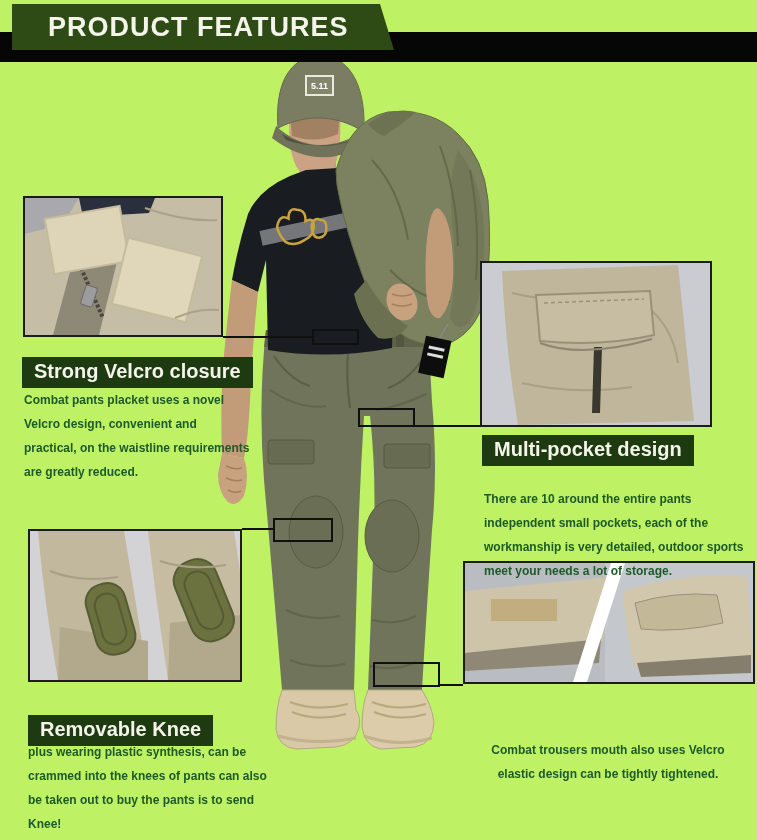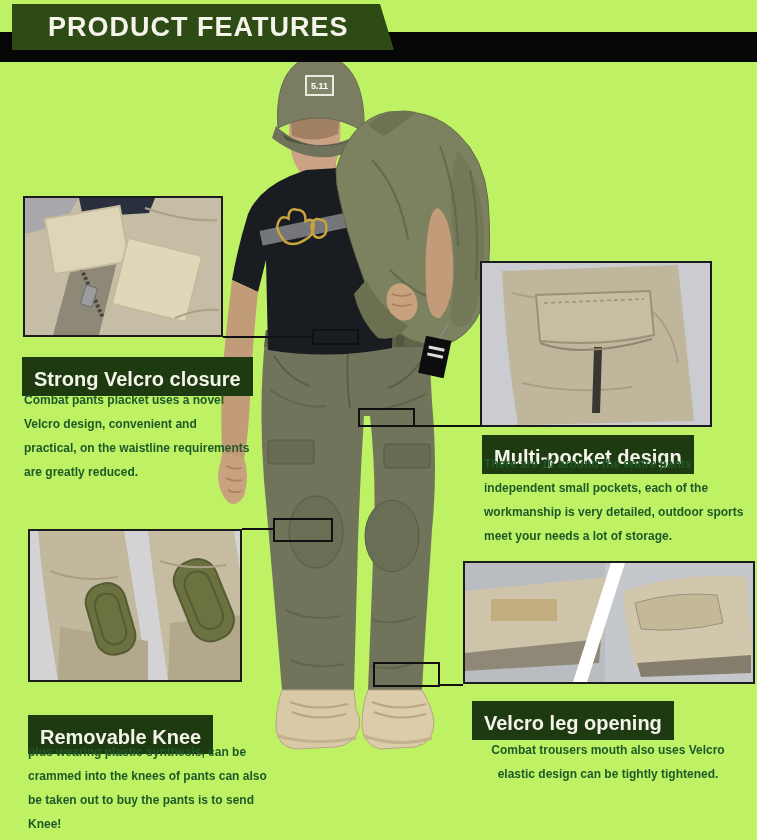--- a/index.html
+++ b/index.html
@@ -13,21 +13,21 @@
     position:absolute;left:12px;top:4px;width:382px;height:46px;background:#2e4b16;z-index:2;
     clip-path:polygon(0 0, calc(100% - 14px) 0, 100% 100%, 0 100%);
   }
   .green-banner .title{
     display:block;padding-left:36px;line-height:47px;font-size:27px;font-weight:700;
     color:#f4f4ea;letter-spacing:1px;white-space:nowrap;
   }
   
   .label-box{
     position:absolute;z-index:4;background:#1e3a10;color:#f4f4ea;
-    font-size:20px;font-weight:700;padding:11px 12px 5px 12px;white-space:nowrap;
+    font-size:20px;font-weight:700;padding:3px 12px 5px 12px;white-space:nowrap;
   }
   .feature-body{
     position:absolute;z-index:4;color:#1d5a28;font-size:12px;font-weight:700;line-height:24px;
   }
   
   .photo{position:absolute;border:2px solid #1c1c1c;z-index:2;background:#cdced2;box-sizing:border-box;}
   .photo svg{display:block;}
   
   .callout{position:absolute;border:2px solid #101010;background:transparent;z-index:3;box-sizing:border-box;}
   .leader{position:absolute;height:2px;background:#101010;z-index:3;}
@@ -195,25 +195,22 @@
   <div class="leader" style="left:440px;top:684px;width:23px;"></div>
 
   <div class="label-box" style="left:22px;top:357px;">
     <span>Strong Velcro closure</span>
   </div>
   <div class="feature-body" style="left:24px;top:388px;width:228px;">Combat pants placket uses a novel Velcro design, convenient and practical, on the waistline requirements are greatly reduced.</div>
 
   <div class="label-box" style="left:482px;top:435px;">
     <span>Multi-pocket design</span>
   </div>
-  <div class="feature-body" style="left:484px;top:452px;width:268px;">There are 10 around the entire pants independent small pockets, each of the workmanship is very detailed, outdoor sports meet your needs a lot of storage.</div>
+  <div class="feature-body" style="left:484px;top:487px;width:268px;">There are 10 around the entire pants independent small pockets, each of the workmanship is very detailed, outdoor sports meet your needs a lot of storage.</div>
 
   <div class="label-box" style="left:28px;top:703px;margin-top:12px;">
     <span>Removable Knee</span>
   </div>
   <div class="feature-body" style="left:28px;top:740px;width:252px;">plus wearing plastic synthesis, can be crammed into the knees of pants can also be taken out to buy the pants is to send Knee!</div>
 
-  <div class="label-box" style="left:472px;top:701px;">
-    <span>Velcro leg opening</span>
-  </div>
   <div class="feature-body" style="left:472px;top:738px;width:272px;text-align:center;">Combat trousers mouth also uses Velcro elastic design can be tightly tightened.</div>
 
 </div>
 
 </body></html>

